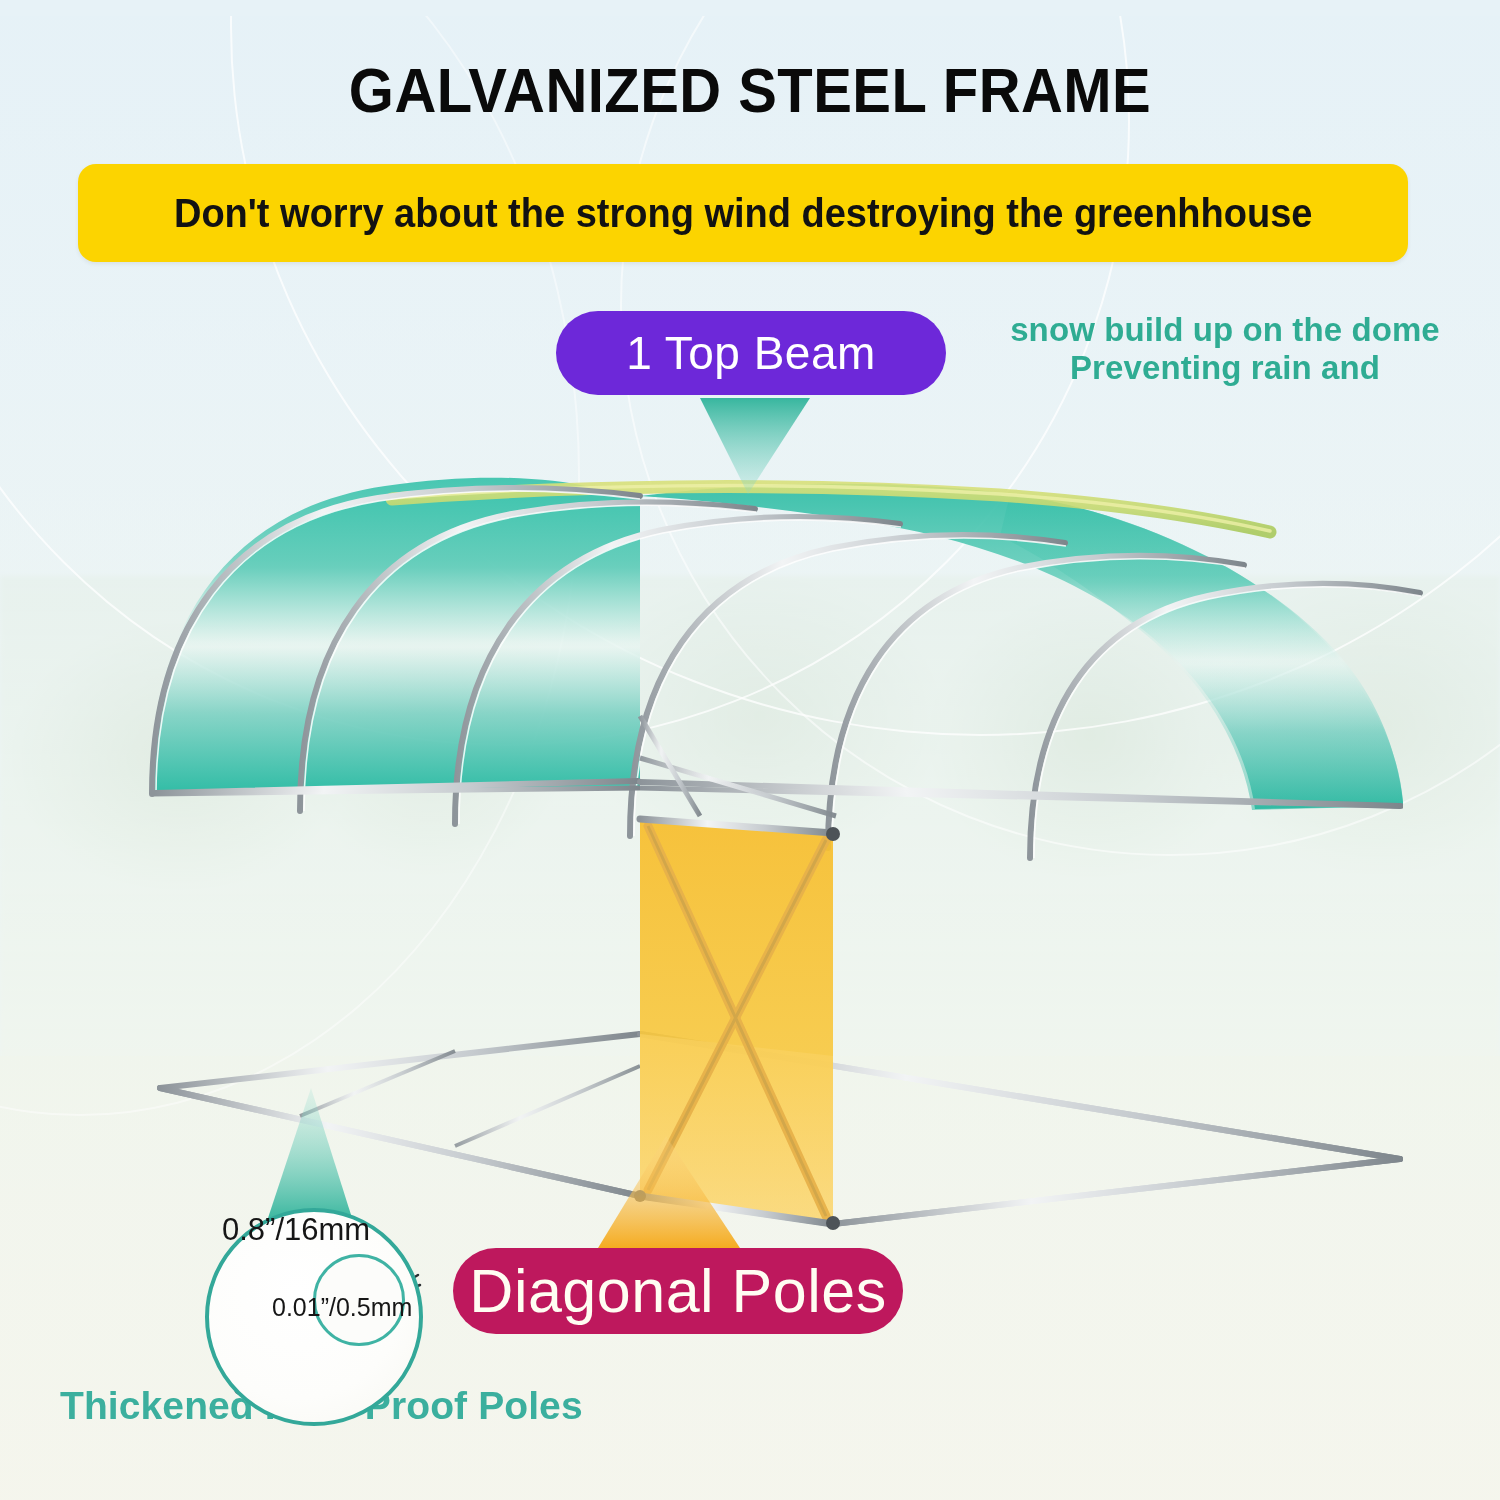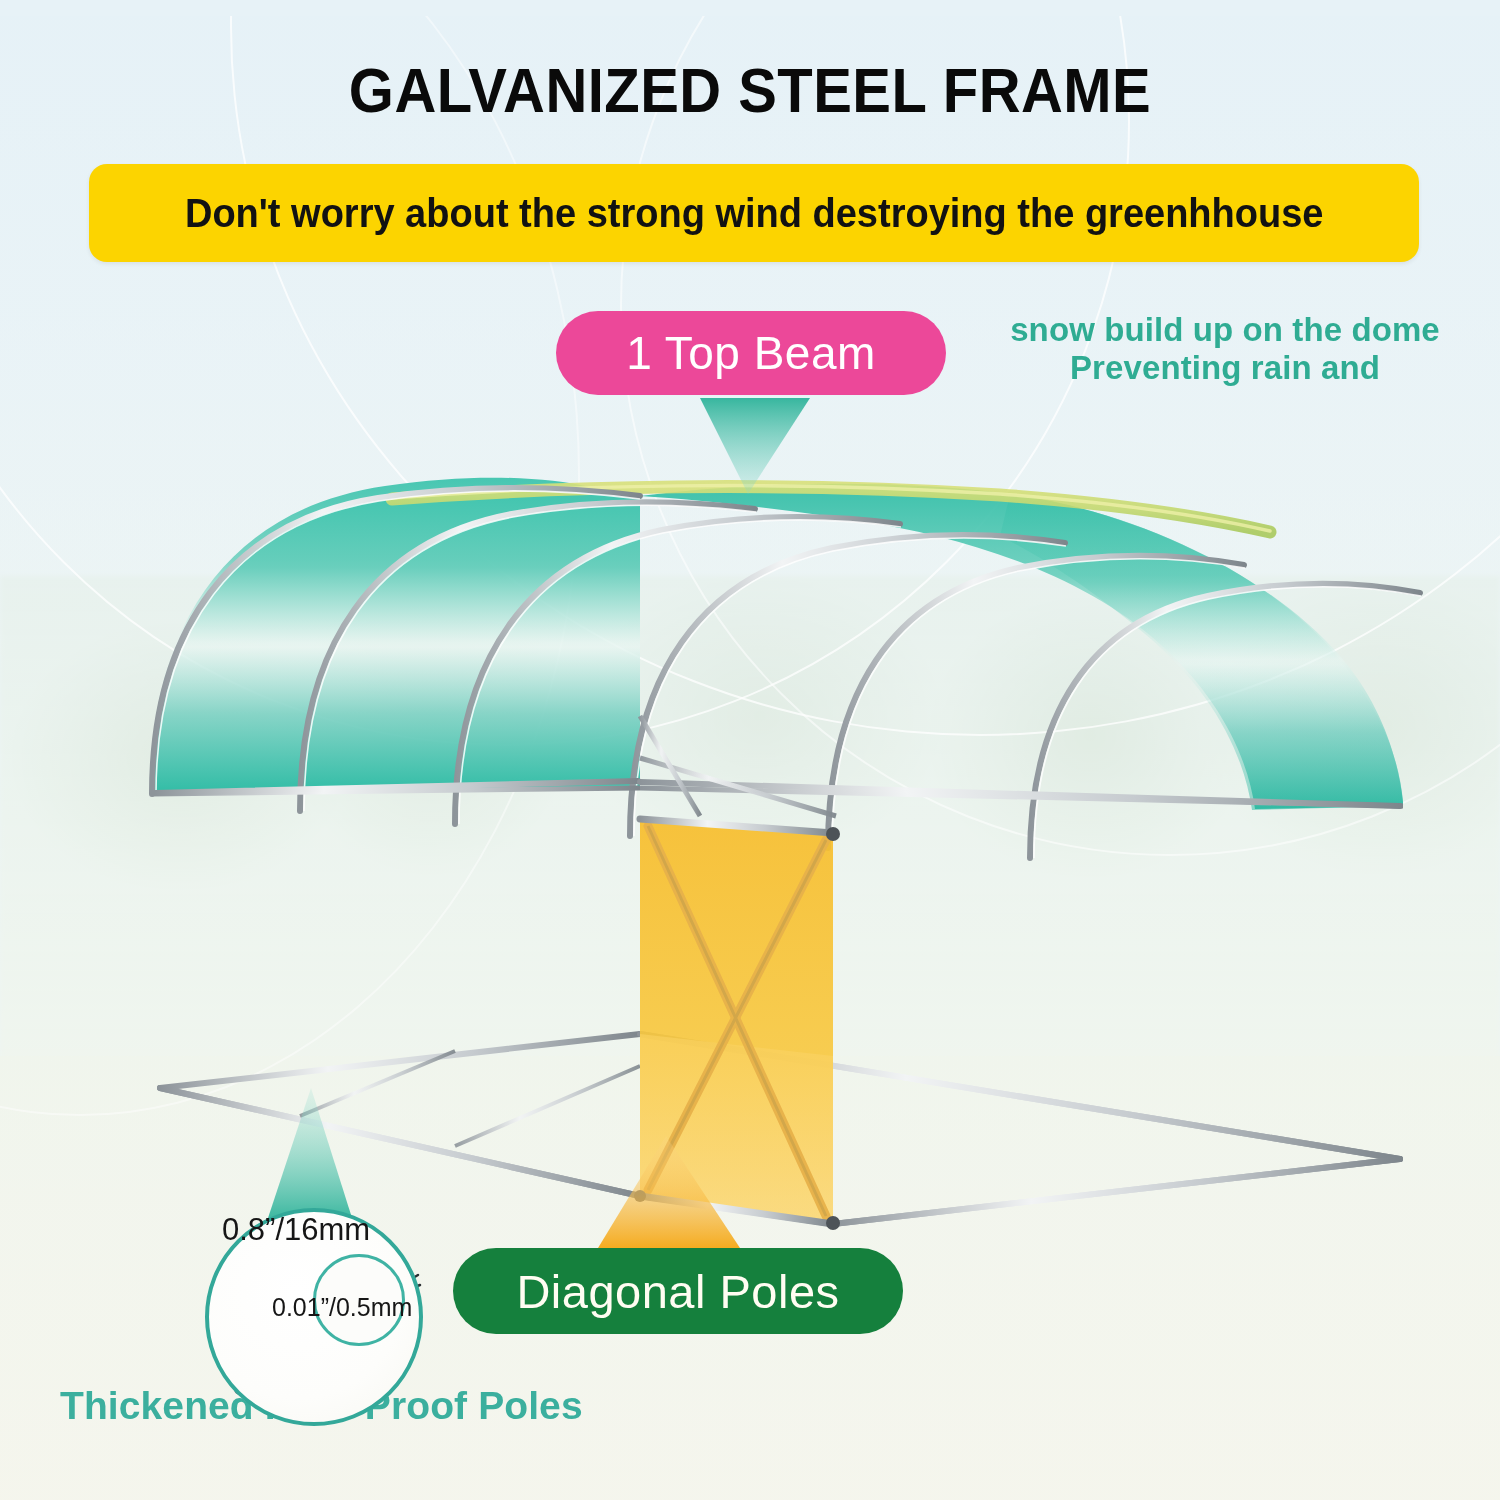--- a/index.html
+++ b/index.html
@@ -45,43 +45,43 @@
 
   
   .title{
     position:absolute; left:0; top:38px; width:1500px; text-align:center;
     font-size:63px; font-weight:700; letter-spacing:.5px; color:#0a0a0a;
     font-family:"Liberation Sans Narrow","Liberation Sans",sans-serif;
     transform:scaleX(.92); transform-origin:50% 50%;
     white-space:nowrap;
   }
   .banner{
-    position:absolute; left:89px; top:148px; width:1330px; height:98px;
+    position:absolute; left:78px; top:148px; width:1330px; height:98px;
     background:#FCD400; border-radius:18px;
     display:flex; align-items:center; justify-content:center;
     box-shadow:0 2px 4px rgba(0,0,0,.07);
   }
   .banner span{
     font-size:40px; font-weight:700; color:#121212; white-space:nowrap;
     font-family:"Liberation Sans Narrow","Liberation Sans",sans-serif;
     transform:scaleX(.95);
   }
 
   
   .pill{
     position:absolute; display:flex; align-items:center; justify-content:center;
     border-radius:999px; color:#fff; white-space:nowrap;
   }
   .pill-top{
     left:556px; top:295px; width:390px; height:84px;
-    background:#ec4899; font-size:46px; font-weight:400; letter-spacing:.5px;
+    background:#6d28d9; font-size:46px; font-weight:400; letter-spacing:.5px;
   }
   .pill-diag{
     left:453px; top:1232px; width:450px; height:86px;
-    background:#15803d; font-size:47px; font-weight:400; letter-spacing:.5px;
+    background:#be185d; font-size:61px; font-weight:400; letter-spacing:.5px;
     color:#fffdf2;
     text-align:center;
   }
 
   .side-note{
     position:absolute; left:975px; top:295px; width:500px;
     text-align:center; color:#2FAC93; font-size:33px; font-weight:700;
     line-height:1.16; letter-spacing:.1px;
   }
   .bottom-note{

